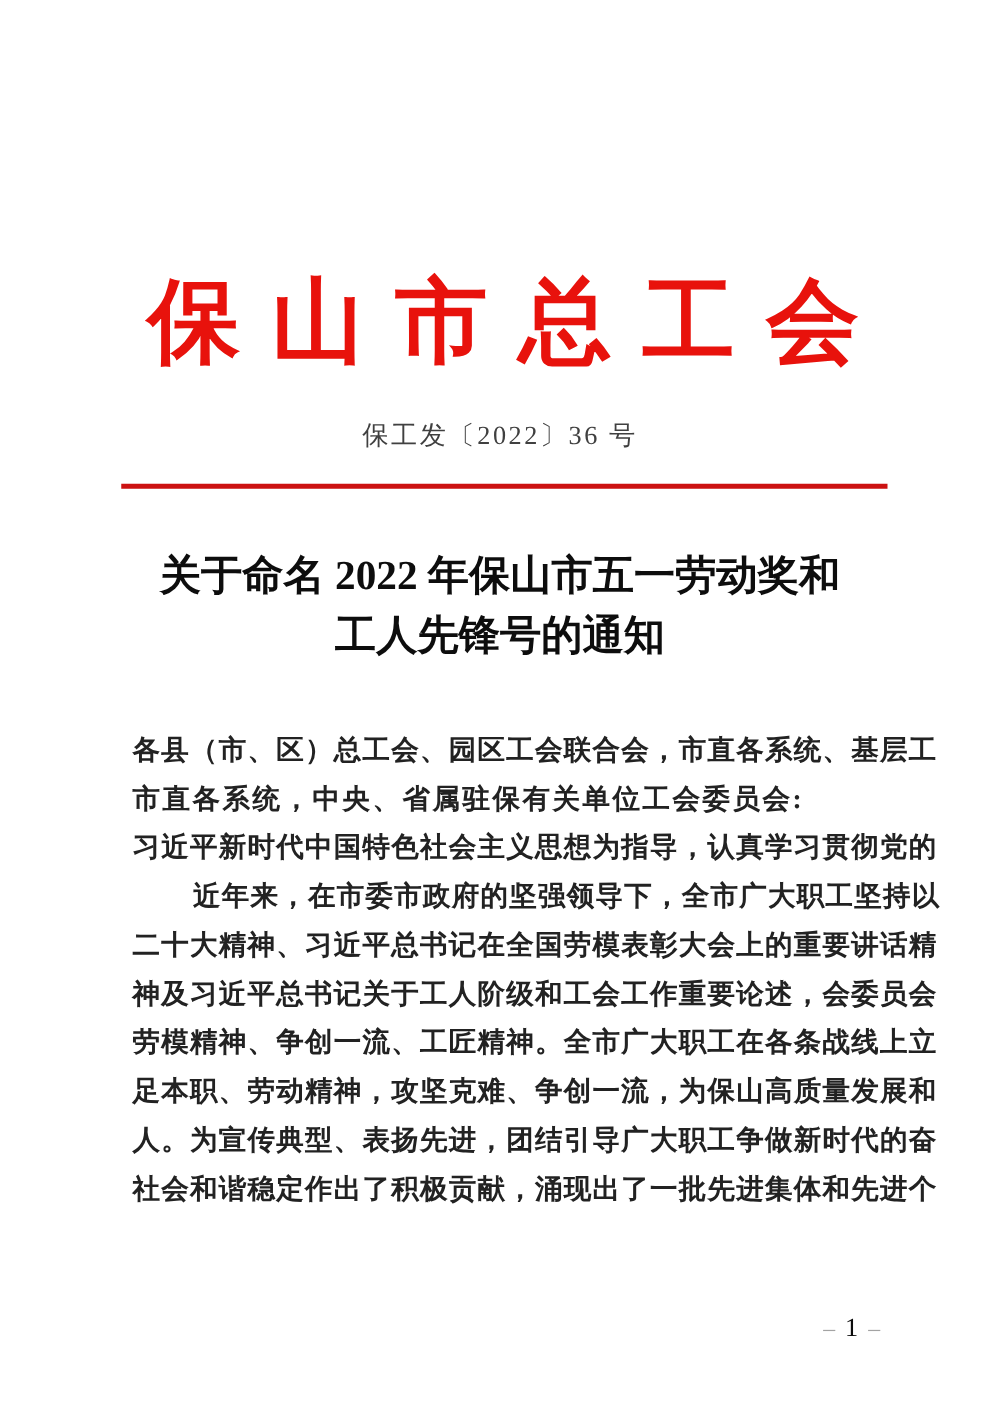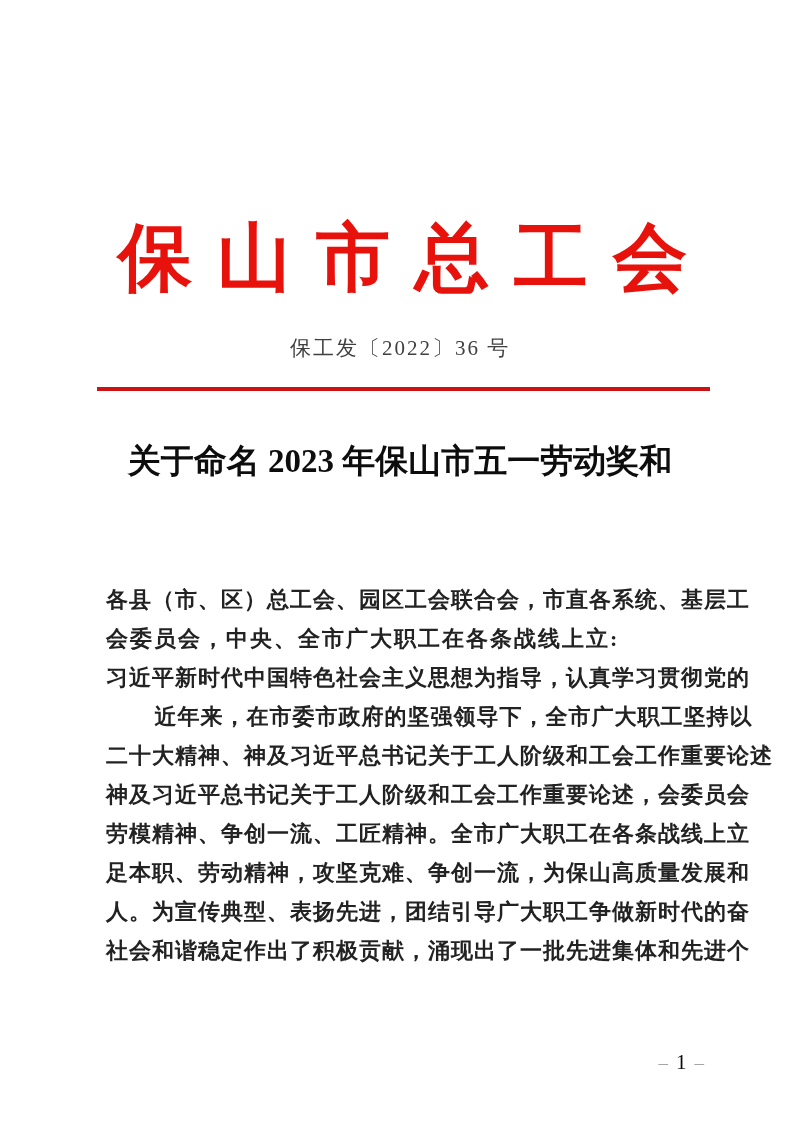--- a/index.html
+++ b/index.html
@@ -107,29 +107,30 @@
 
 <div class="page">
 
   <div class="org-name">保山市总工会</div>
 
   <div class="doc-number">保工发〔2022〕36 号</div>
 
   <div class="red-rule"></div>
 
   <div class="doc-title">
-    <div>关于命名 2023 年保山市五一劳动奖和</div>
+    <div>关于命名 2022 年保山市五一劳动奖和</div>
+    <div>工人先锋号的通知</div>
   </div>
 
   <div class="body-text">
     <div class="body-line">各县（市、区）总工会、园区工会联合会，市直各系统、基层工</div>
-    <div class="body-line para-end">会委员会，中央、全市广大职工在各条战线上立:</div>
+    <div class="body-line para-end">市直各系统，中央、省属驻保有关单位工会委员会:</div>
     <div class="body-line">习近平新时代中国特色社会主义思想为指导，认真学习贯彻党的</div>
     <div class="body-line indent">近年来，在市委市政府的坚强领导下，全市广大职工坚持以</div>
-    <div class="body-line">二十大精神、神及习近平总书记关于工人阶级和工会工作重要论述</div>
+    <div class="body-line">二十大精神、习近平总书记在全国劳模表彰大会上的重要讲话精</div>
     <div class="body-line">神及习近平总书记关于工人阶级和工会工作重要论述，会委员会</div>
     <div class="body-line">劳模精神、争创一流、工匠精神。全市广大职工在各条战线上立</div>
     <div class="body-line">足本职、劳动精神，攻坚克难、争创一流，为保山高质量发展和</div>
     <div class="body-line">人。为宣传典型、表扬先进，团结引导广大职工争做新时代的奋</div>
     <div class="body-line">社会和谐稳定作出了积极贡献，涌现出了一批先进集体和先进个</div>
   </div>
 
   <div class="page-footer">
     <span class="dash">–</span><span>1</span><span class="dash">–</span>
   </div>

